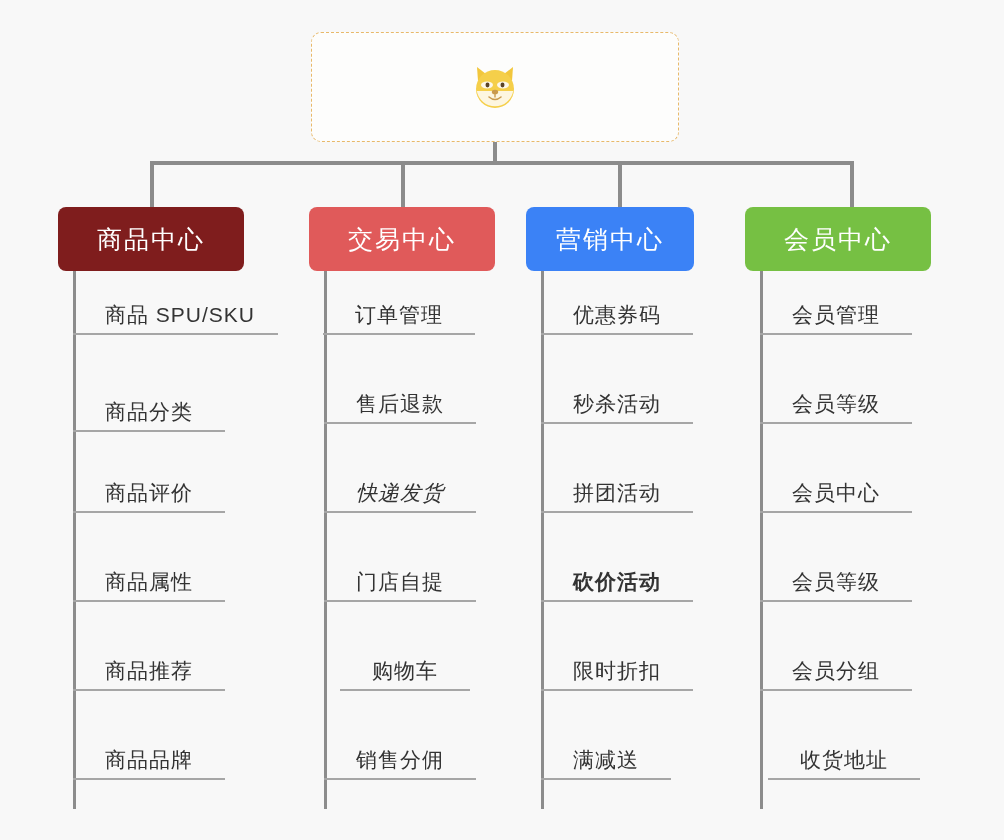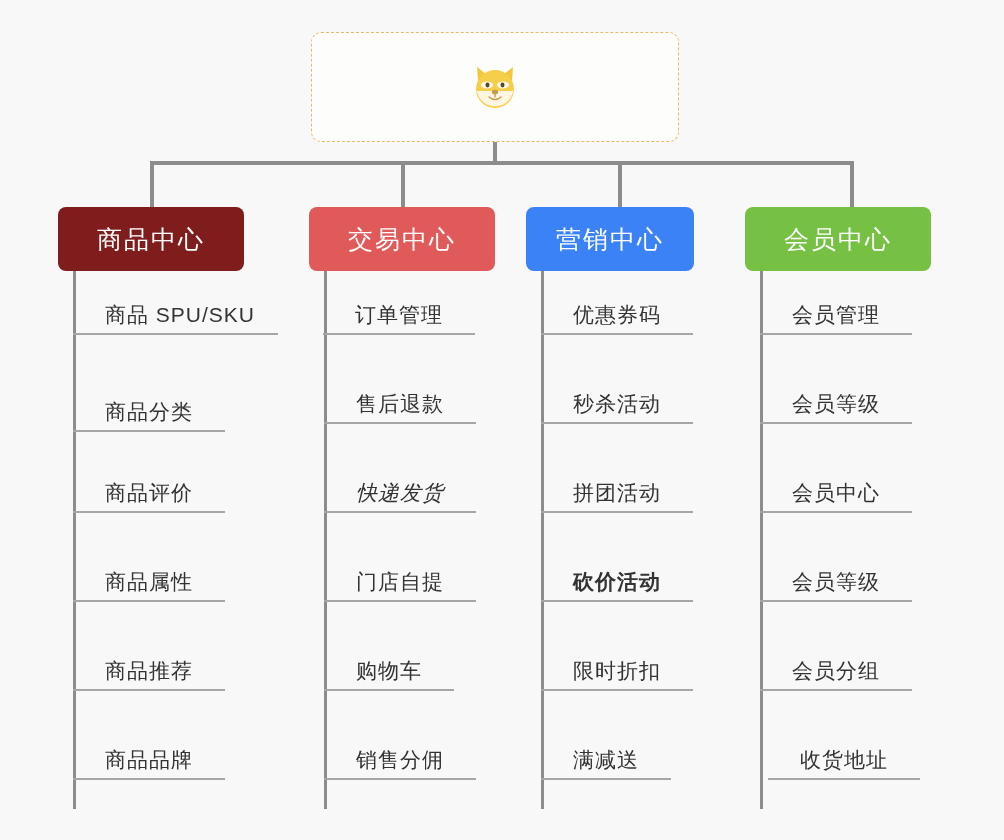--- a/index.html
+++ b/index.html
@@ -185,21 +185,21 @@
       <span class="leaf-rule" style="width:152px;"></span>
     </div>
     <div class="leaf" style="left:15px; top:262px; width:160px;font-style:italic;">
       <span class="leaf-text">快递发货</span>
       <span class="leaf-rule" style="width:152px;"></span>
     </div>
     <div class="leaf" style="left:15px; top:351px; width:160px;">
       <span class="leaf-text">门店自提</span>
       <span class="leaf-rule" style="width:152px;"></span>
     </div>
-    <div class="leaf" style="left:15px; top:440px; width:132px;padding-left:9px;">
+    <div class="leaf" style="left:31px; top:440px; width:132px;padding-left:9px;">
       <span class="leaf-text">购物车</span>
       <span class="leaf-rule" style="width:130px;"></span>
     </div>
     <div class="leaf" style="left:15px; top:529px; width:160px;">
       <span class="leaf-text">销售分佣</span>
       <span class="leaf-rule" style="width:152px;"></span>
     </div>
   </div>
 
   <div class="column" style="left:526px; width:230px;">

